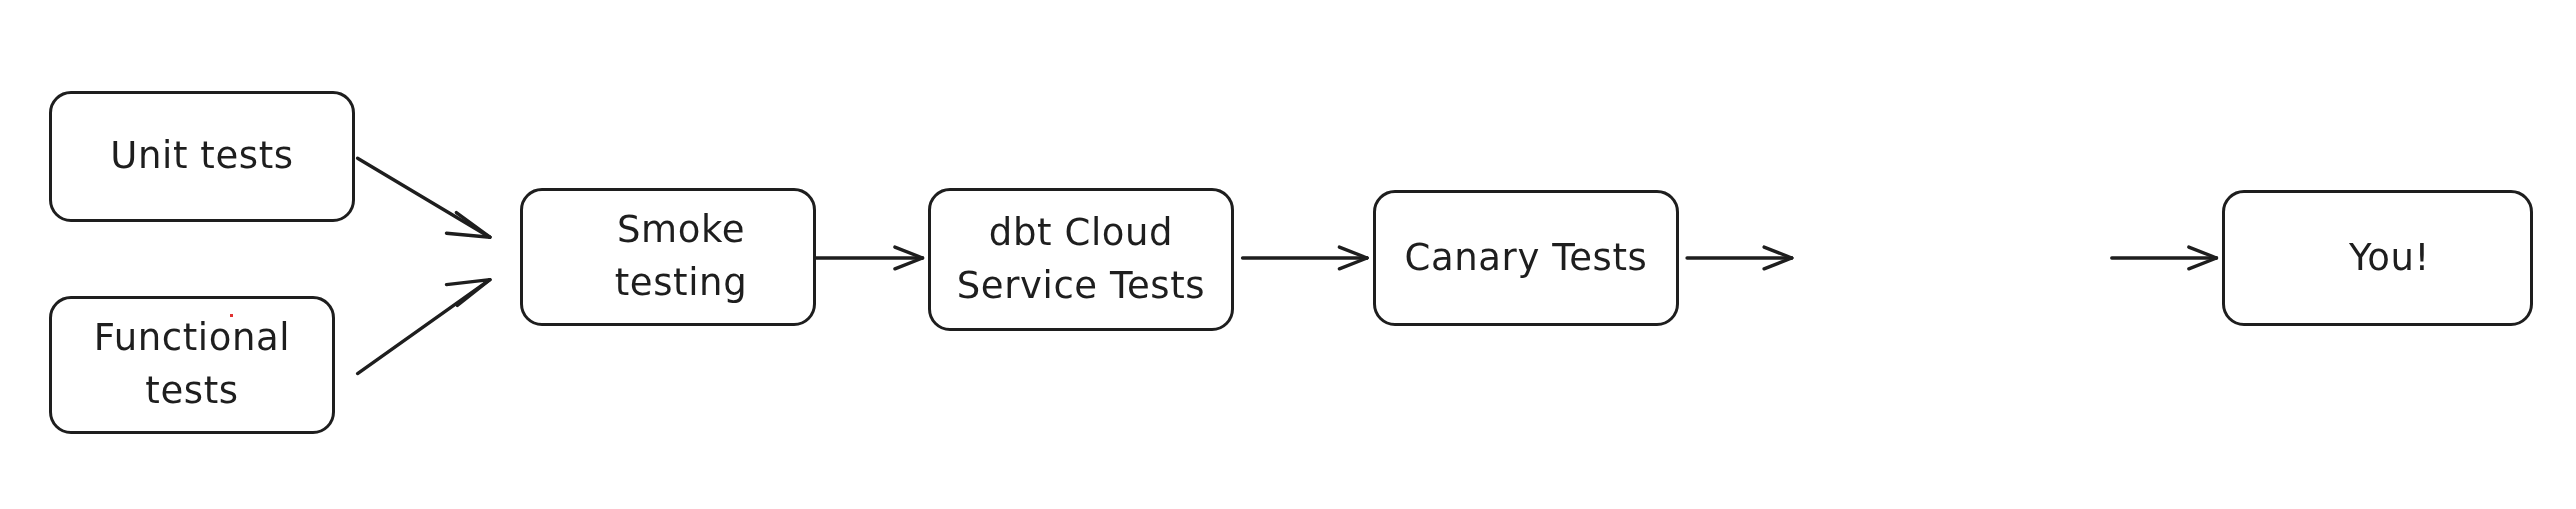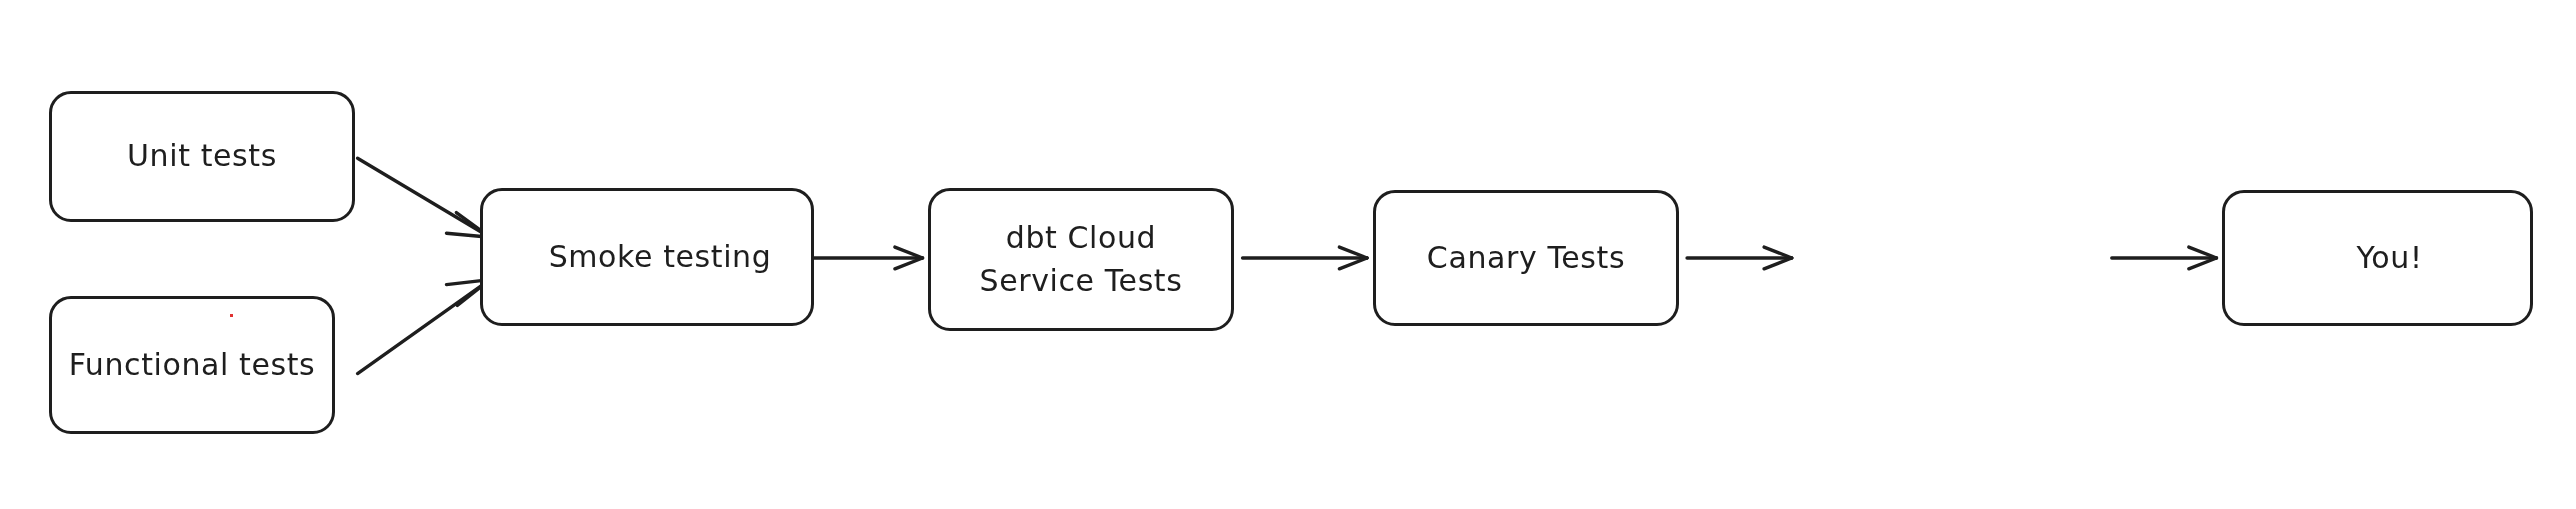--- a/index.html
+++ b/index.html
@@ -31,33 +31,33 @@
     border: 3.2px solid #1e1e1e;
     border-radius: 22px;
     background: #ffffff;
     display: flex;
     align-items: center;
     justify-content: center;
     text-align: center;
   }
   .node-label {
     font-family: "DejaVu Sans", sans-serif;
-    font-size: 30px;
+    font-size: 37px;
     line-height: 1.42;
     color: #1e1e1e;
     letter-spacing: 0.6px;
     white-space: pre-line;
     font-weight: 400;
     padding: 0 10px;
     text-align: center;
   }
   
   #node-unit-tests        { left: 49px;   top: 91px;  width: 306px; height: 131px; }
   #node-functional-tests  { left: 49px;   top: 296px; width: 286px; height: 138px; }
-  #node-smoke-testing     { left: 480px;  top: 188px; width: 334px; height: 138px; padding-left: 26px; }
+  #node-smoke-testing     { left: 520px;  top: 188px; width: 296px; height: 138px; padding-left: 26px; }
   #node-dbt-cloud         { left: 928px;  top: 188px; width: 306px; height: 143px; }
   #node-canary-tests      { left: 1373px; top: 190px; width: 306px; height: 136px; }
   #node-phased-rollout    { left: 1798px; top: 190px; width: 306px; height: 136px; }
   #node-you               { left: 2222px; top: 190px; width: 311px; height: 136px; padding-left: 24px; }
 
   .red-speck {
     position: absolute;
     left: 230px;
     top: 314px;
     width: 3px;

